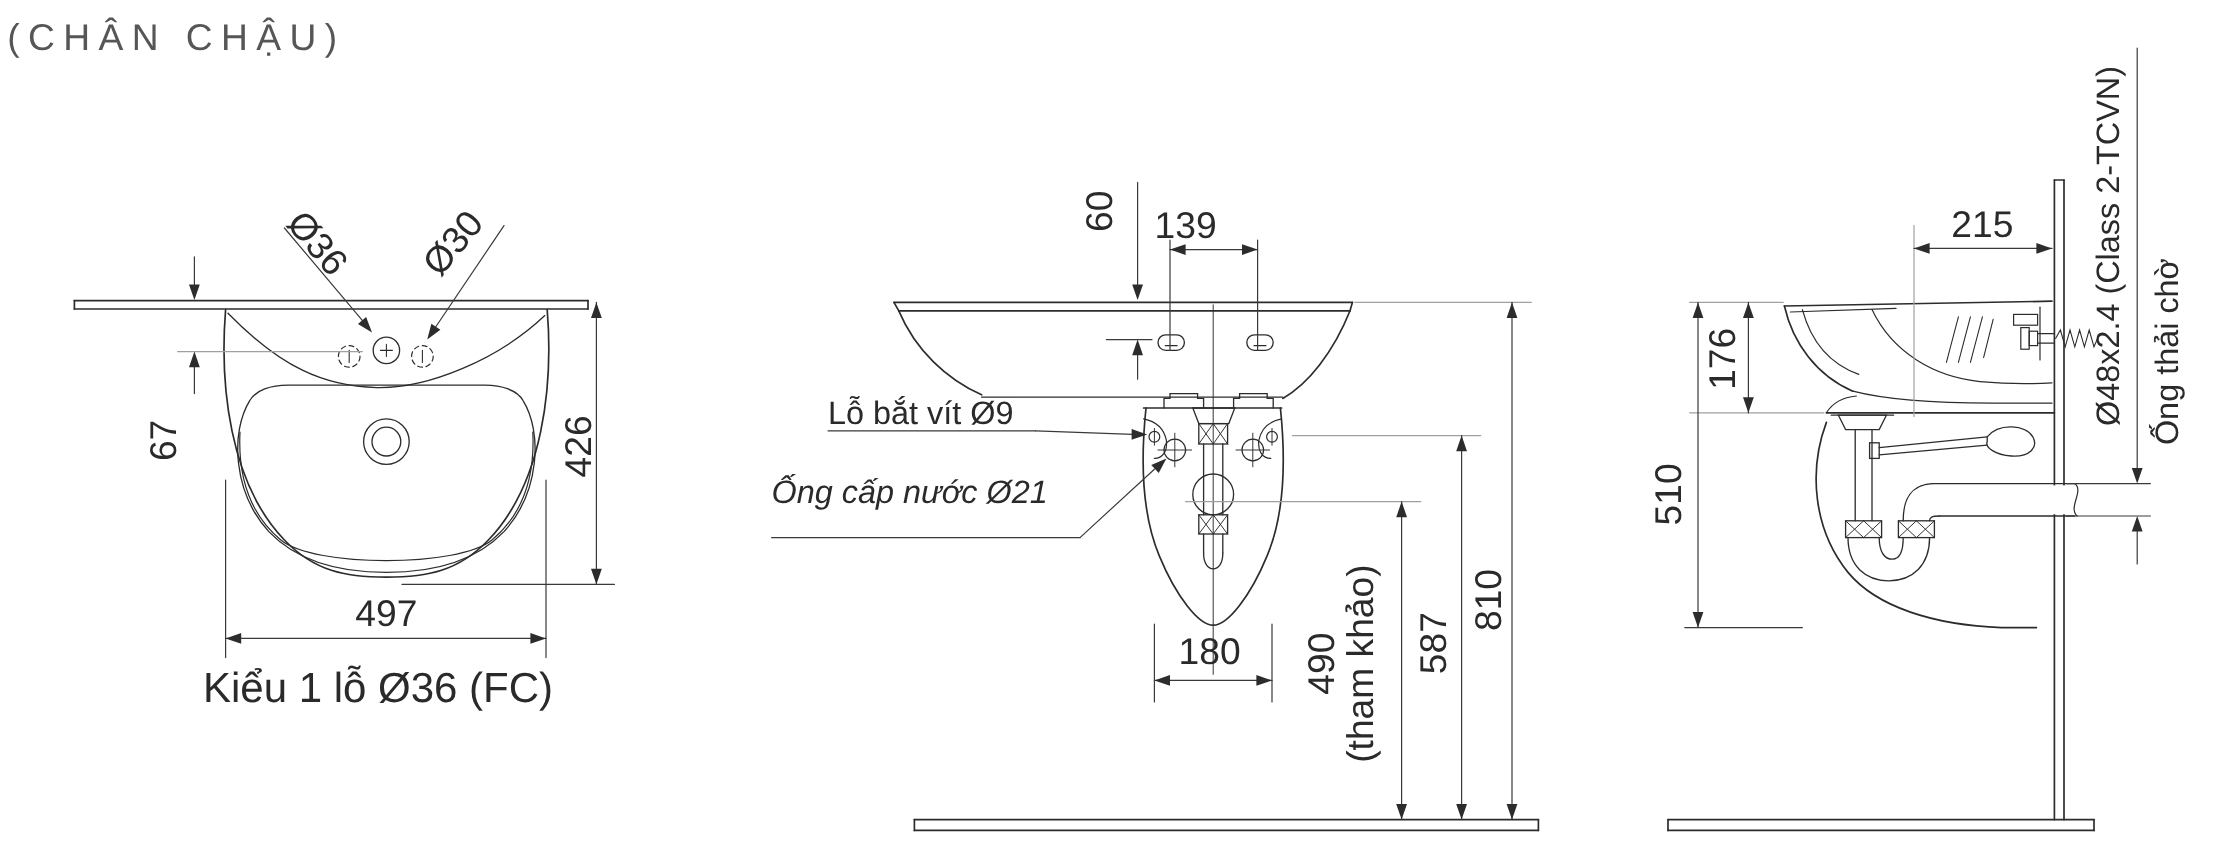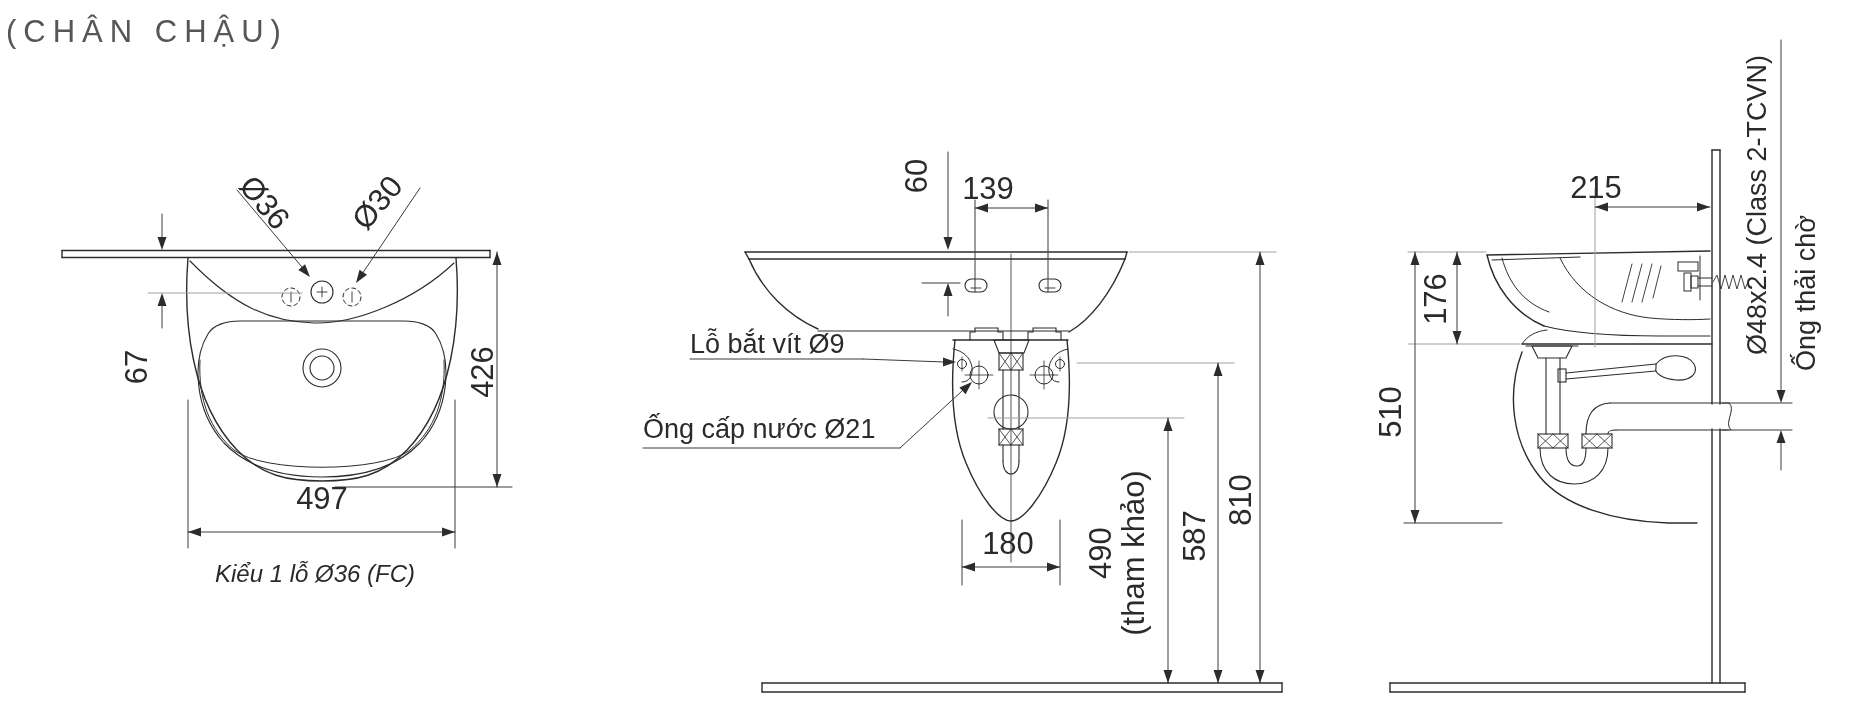--- a/index.html
+++ b/index.html
@@ -9,21 +9,21 @@
   }
   svg{position:absolute;left:0;top:0;}
   .lbl{
     position:absolute;white-space:nowrap;color:#2a2a2a;
     font-size:31px;line-height:1.05;transform:translate(-50%,-50%);
   }
   .rot90{transform:translate(-50%,-50%) rotate(-90deg);}
   .rot50{transform:translate(-50%,-50%) rotate(50deg);}
   .rotm50{transform:translate(-50%,-50%) rotate(-50deg);}
   .left-anchor{transform:none;}
-  .cap{font-size:24px;font-style:italic;}
+  .cap{font-size:35px;}
   .note{font-size:27px;}
   .title{
     position:absolute;left:6px;top:14px;font-size:31px;letter-spacing:7px;
     color:#565656;transform:none;
   }
   .center-block{text-align:center;}
 </style>
 </head>
 <body>
 
@@ -306,34 +306,34 @@
       </g>
     </g>
   </svg>
 
   <div class="title">(CHÂN CHẬU)</div>
 
   <div class="lbl rot50" style="left:264px;top:203px;">Ø36</div>
   <div class="lbl rotm50" style="left:378px;top:203px;">Ø30</div>
   <div class="lbl rot90" style="left:137px;top:367px;">67</div>
   <div class="lbl rot90" style="left:483px;top:372px;">426</div>
-  <div class="lbl" style="left:322px;top:499px;">497</div>
+  <div class="lbl" style="left:322px;top:512px;">497</div>
   <div class="lbl cap" style="left:315px;top:574px;">Kiểu 1 lỗ Ø36 (FC)</div>
 
   <div class="lbl rot90" style="left:917px;top:176px;">60</div>
   <div class="lbl" style="left:988px;top:189px;">139</div>
   <div class="lbl" style="left:1008px;top:544px;">180</div>
   <div class="lbl rot90 center-block" style="left:1118px;top:553px;">
       <div>490</div>
       <div>(tham khảo)</div>
     </div>
   <div class="lbl rot90" style="left:1195px;top:536px;">587</div>
   <div class="lbl rot90" style="left:1241px;top:500px;">810</div>
   <div class="lbl note left-anchor" style="left:690px;top:330px;text-align:center;">Lỗ bắt vít Ø9</div>
-  <div class="lbl note left-anchor" style="left:643px;top:415px;">Ống cấp nước Ø21</div>
-
-  <div class="lbl" style="left:1596px;top:188px;">215</div>
+  <div class="lbl note left-anchor" style="left:643px;top:396px;font-style:italic;">Ống cấp nước Ø21</div>
+
+  <div class="lbl" style="left:1652px;top:188px;">215</div>
   <div class="lbl rot90" style="left:1436px;top:299px;">176</div>
   <div class="lbl rot90" style="left:1391px;top:412px;">510</div>
   <div class="lbl note rot90" style="left:1757px;top:205px;">Ø48x2.4 (Class 2-TCVN)</div>
   <div class="lbl note rot90" style="left:1806px;top:293px;">Ống thải chờ</div>
 
 </div>
 
 </body></html>

